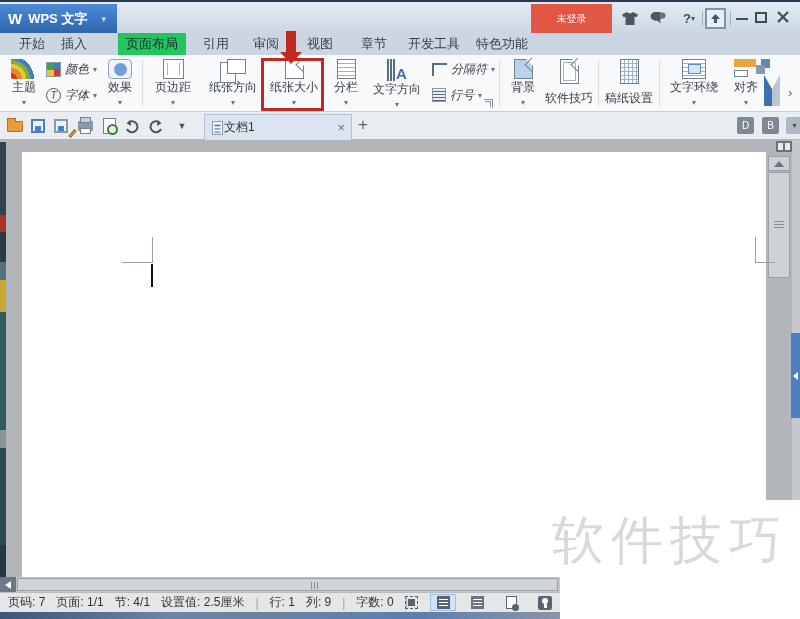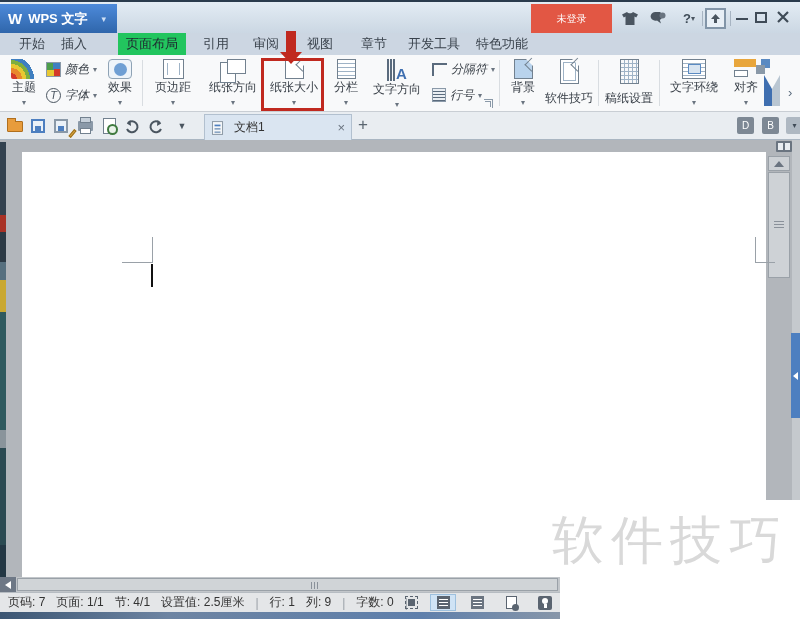--- a/index.html
+++ b/index.html
@@ -105,21 +105,21 @@
   .ic-folder::before { content:""; position:absolute; left:-1px; top:-4px; width:7px; height:3px; background:#e89c3c; border:1px solid #b06f1e; border-bottom:none; }
   .ic-save { width:14px; height:14px; background:#eaf1f8; border:2px solid #4d7fc0; position:relative; }
   .ic-save::after { content:""; position:absolute; left:2px; bottom:0; width:6px; height:5px; background:#4d7fc0; }
   .ic-print { width:15px; height:10px; background:#8a99a8; border-radius:1px; position:relative; }
   .ic-print::before { content:""; position:absolute; left:2px; top:-4px; width:9px; height:4px; background:#c6d0da; border:1px solid #72818f; }
   .ic-print::after { content:""; position:absolute; left:2px; bottom:-3px; width:9px; height:4px; background:#fff; border:1px solid #72818f; }
   .ic-preview { width:13px; height:16px; background:#fff; border:1px solid #72818f; position:relative; }
   .ic-preview::after { content:""; position:absolute; right:-3px; bottom:-2px; width:7px; height:7px; border:2px solid #3f7a3f; border-radius:50%; background:#e9f2e9; }
   .pencil { position:absolute; right:-3px; bottom:-2px; width:3px; height:9px; background:#d8a33c; transform:rotate(40deg); border:1px solid #9a7020; }
   .doc-tab { position:absolute; left:204px; top:2px; width:148px; height:26px; background:#dae5f1;
-    border:1px solid #b2c0cf; border-bottom:none; display:flex; align-items:center; padding:0 6px; gap:10px; font-size:12px; color:#333; }
+    border:1px solid #b2c0cf; border-bottom:none; display:flex; align-items:center; padding:0 6px; gap:0; font-size:12px; color:#333; }
   .doc-tab .x { margin-left:auto; color:#6a7480; font-size:13px; }
   .newtab { position:absolute; left:358px; top:3px; font-size:17px; color:#5a6570; }
   .qmini { position:absolute; top:5px; width:17px; height:17px; background:#7d8894; border-radius:2px;
     color:#fff; font-size:10px; display:flex; align-items:center; justify-content:center; }
   .qmini.lite { background:#aeb8c2; }
 
   
   .canvas-strip-top { position:absolute; left:0; top:140px; width:800px; height:12px; background:#b2b6bb; }
   .left-edge { position:absolute; left:0; top:142px; width:6px; height:435px;
     background:linear-gradient(#33424f 0 73px, #a93226 73px 90px, #2c3a45 90px 120px, #57707f 120px 138px,

